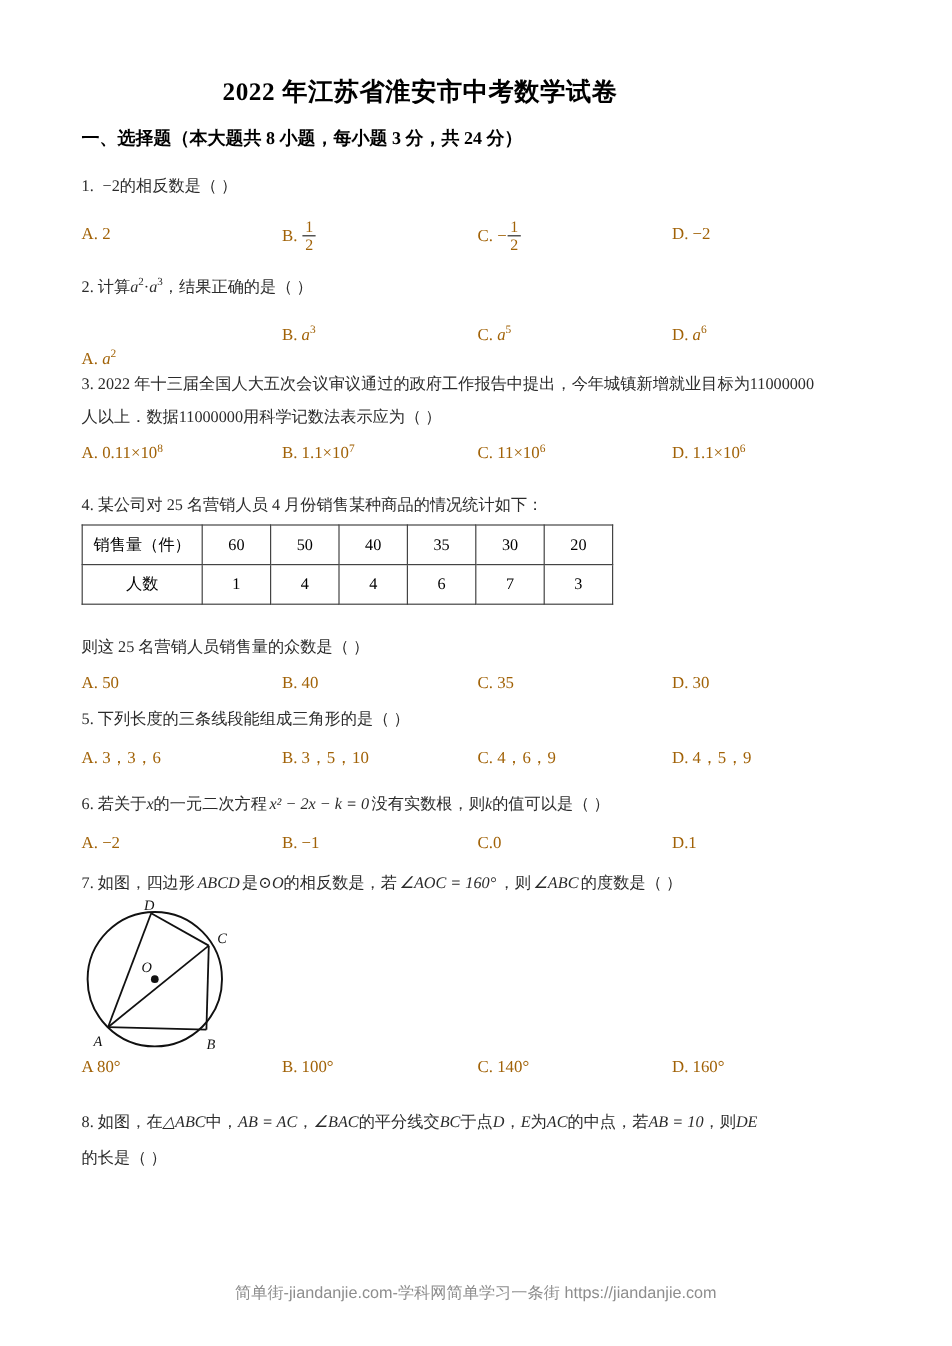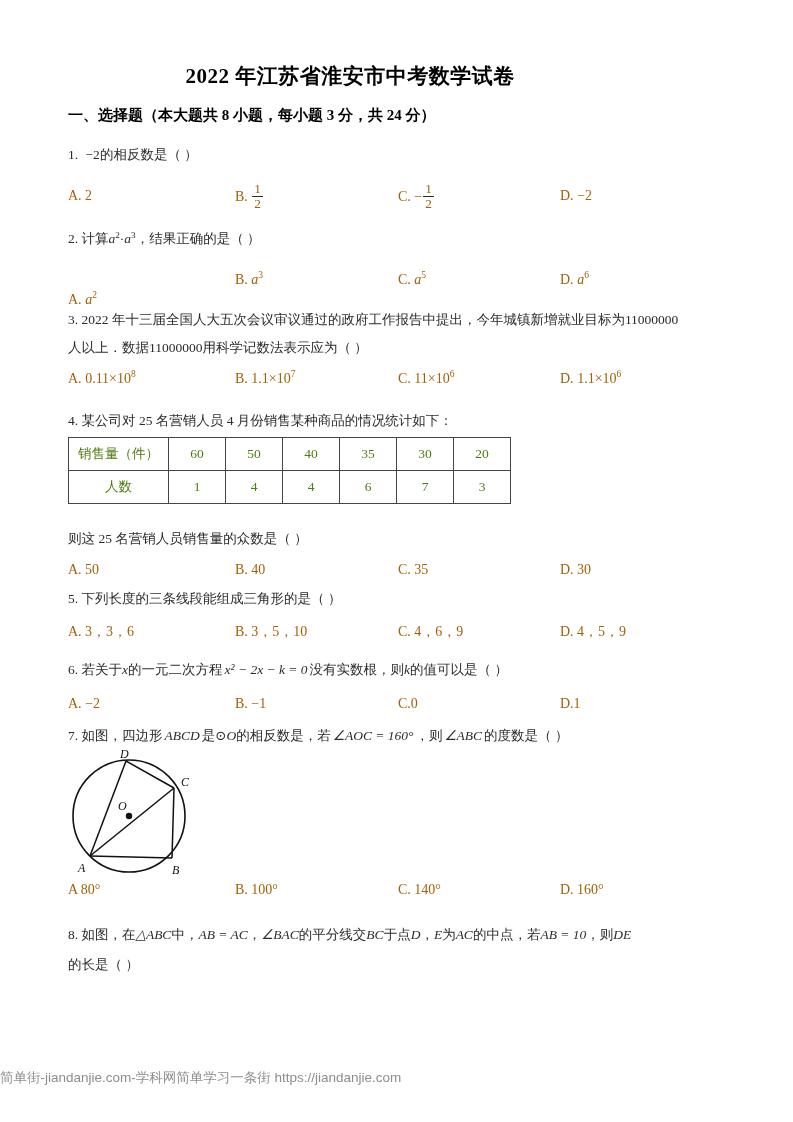--- a/index.html
+++ b/index.html
@@ -72,21 +72,21 @@
   }
   .frac .num { display: block; padding: 0 2px; }
   .frac .den { display: block; padding: 0 2px; border-top: 1px solid #2b2b2b; }
 
   
   .stat-table {
     position: absolute;
     left: 68px; top: 437px;
     border-collapse: collapse;
     font-size: 13.5px;
-    color: #4d7c0f;
+    color: #000000;
   }
   .stat-table td {
     border: 1px solid #444;
     text-align: center;
     height: 33px;
     box-sizing: border-box;
   }
   .stat-table td.label-cell { width: 100px; }
   .stat-table td.data-cell  { width: 57px; }
 
@@ -96,21 +96,21 @@
     left: 62px; top: 748px;
     width: 145px;
     height: 132px;
   }
 
   
   .footer-watermark {
     position: absolute;
     left: 0; top: 1069px;
     width: 793px;
-    text-align: left;
+    text-align: center;
     font-size: 13.5px;
     color: #8d8d8d;
     font-family: "Liberation Sans", sans-serif;
     white-space: nowrap;
   }
 </style>
 </head>
 <body>
 
 <div class="page">

